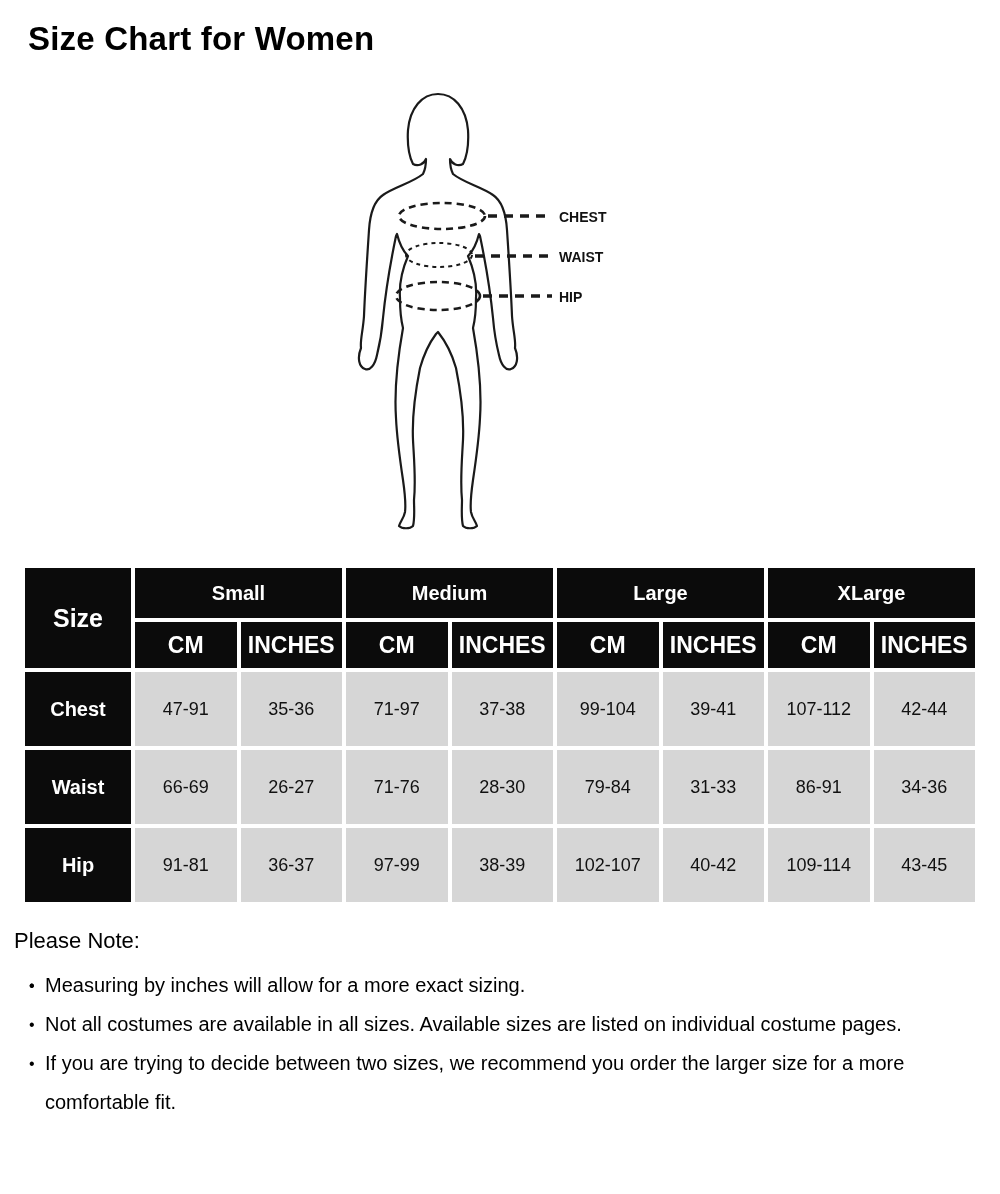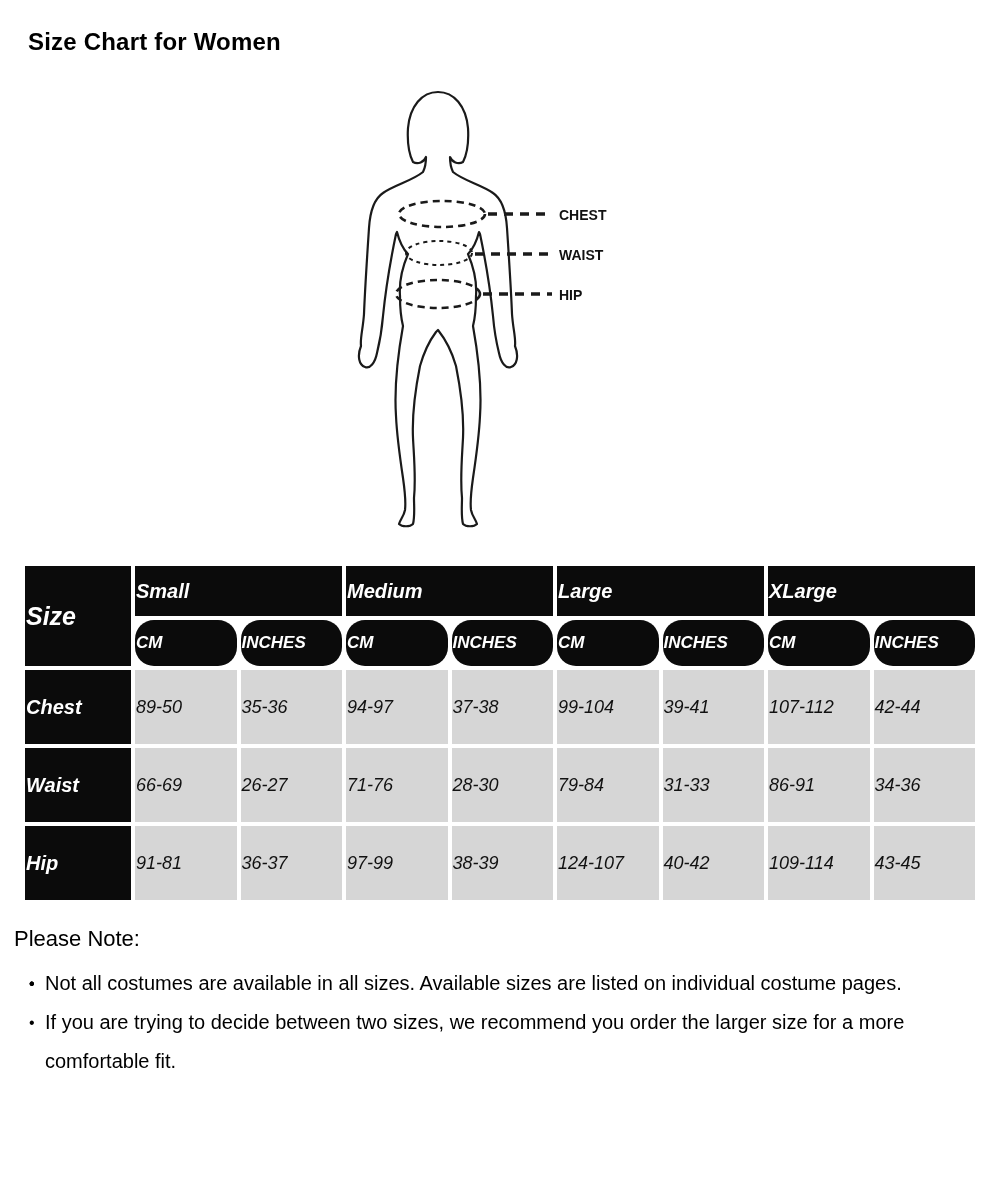--- a/index.html
+++ b/index.html
@@ -3,41 +3,41 @@
 <meta charset="utf-8">
 <style>
   html,body { margin:0; padding:0; }
   body {
     width:1000px; height:1194px;
     background:#ffffff; color:#000000;
     font-family:"Liberation Sans", sans-serif;
     overflow:hidden;
   }
   .page-title {
-    margin:28px 0 0 28px;
-    font-size:24px; font-weight:bold;
+    margin:20px 0 0 28px;
+    font-size:33px; font-weight:bold;
     letter-spacing:0.2px;
   }
   
   .figure-wrap { position:relative; height:452px; margin-top:30px; }
   .figure-wrap svg { position:absolute; left:350px; top:0; }
   
   table.size-chart {
     margin:24px 0 0 21px;
     border-collapse:separate; border-spacing:4px;
     table-layout:fixed; width:958px;
   }
   table.size-chart td {
-    vertical-align:middle;
-    overflow:hidden; white-space:nowrap;font-style:italic;
+    text-align:center; vertical-align:middle;
+    overflow:hidden; white-space:nowrap;
   }
   td.blackcell { background:#0b0b0b; color:#ffffff; font-weight:bold; }
   td.corner    { font-size:25px; }
   td.group     { font-size:20px; height:48px; }
-  td.unit      { font-size:17px; height:44px;border-radius:19px; }
+  td.unit      { font-size:23px; height:44px; }
   td.rowlabel  { font-size:20px; }
   td.cell      { background:#d6d6d6; color:#111; font-size:18px; height:72px; }
   
   .notes { margin:20px 0 0 14px; }
   .notes-heading { font-size:22px; line-height:30px; }
   .note-list { list-style:none; margin:10px 0 0 0; padding:0; }
   .note-item {
     position:relative;
     padding-left:31px;
     font-size:20px; line-height:39px;
@@ -149,23 +149,23 @@
       <td class="blackcell unit">INCHES</td>
       <td class="blackcell unit">CM</td>
       <td class="blackcell unit">INCHES</td>
       <td class="blackcell unit">CM</td>
       <td class="blackcell unit">INCHES</td>
       <td class="blackcell unit">CM</td>
       <td class="blackcell unit">INCHES</td>
     </tr>
     <tr>
       <td class="blackcell rowlabel">Chest</td>
-      <td class="cell">89-50</td>
+      <td class="cell">47-91</td>
       <td class="cell">35-36</td>
-      <td class="cell">94-97</td>
+      <td class="cell">71-97</td>
       <td class="cell">37-38</td>
       <td class="cell">99-104</td>
       <td class="cell">39-41</td>
       <td class="cell">107-112</td>
       <td class="cell">42-44</td>
     </tr>
     <tr>
       <td class="blackcell rowlabel">Waist</td>
       <td class="cell">66-69</td>
       <td class="cell">26-27</td>
@@ -175,36 +175,37 @@
       <td class="cell">31-33</td>
       <td class="cell">86-91</td>
       <td class="cell">34-36</td>
     </tr>
     <tr>
       <td class="blackcell rowlabel">Hip</td>
       <td class="cell">91-81</td>
       <td class="cell">36-37</td>
       <td class="cell">97-99</td>
       <td class="cell">38-39</td>
-      <td class="cell">124-107</td>
+      <td class="cell">102-107</td>
       <td class="cell">40-42</td>
       <td class="cell">109-114</td>
       <td class="cell">43-45</td>
     </tr>
   </tbody>
 </table>
 
 <div class="notes">
   <div class="notes-heading">Please Note:</div>
   <ul class="note-list">
     <li class="note-item">
       <span class="bullet">•</span>
     </li>
     <li class="note-item">
       <span class="bullet">•</span>
+      <span>Measuring by inches will allow for a more exact sizing.</span>
     </li>
     <li class="note-item">
       <span class="bullet">•</span>
       <span>Not all costumes are available in all sizes. Available sizes are listed on individual costume pages.</span>
     </li>
     <li class="note-item">
       <span class="bullet">•</span>
       <span>If you are trying to decide between two sizes, we recommend you order the larger size for a more comfortable fit.</span>
     </li>
   </ul>

